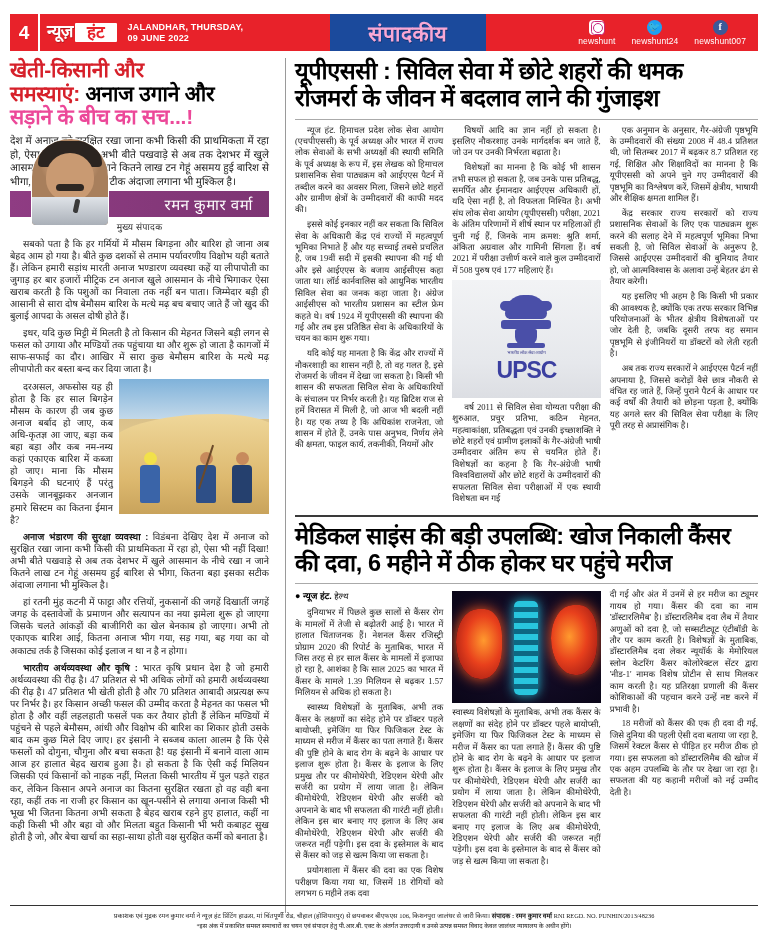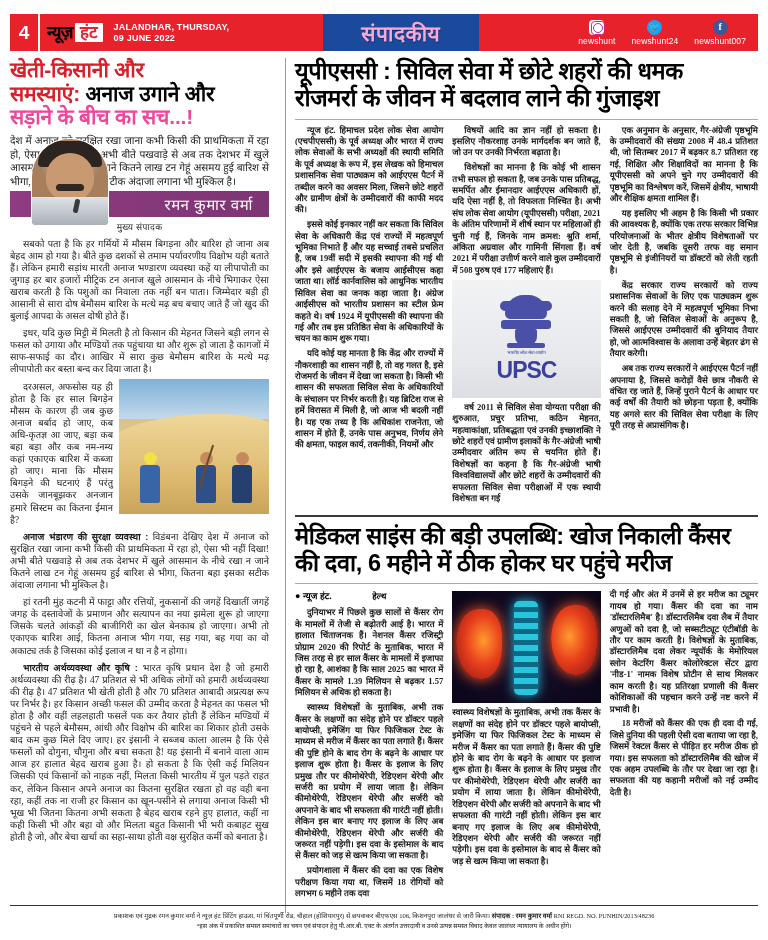--- a/index.html
+++ b/index.html
@@ -38,36 +38,36 @@
     font-size: 19px;
     border-right: 2px solid #fff;
   }
   .mh-logo {
     background: #e8222a;
     display: flex;
     align-items: center;
     padding: 0 5px 0 7px;
   }
   .mh-logo-txt {
-    color: #000000;
-    font-family: Liberation Serif, serif;
+    color: #ffffff;
+    font-family: Liberation Mono, monospace;
     font-weight: bold;
     font-size: 17px;
     letter-spacing: -0.5px;
     line-height: 1;
     text-shadow: 0.5px 0.5px 0 #b0161c;
     white-space: nowrap;
   }
   .mh-logo-box {
     background: #fff;
     color: #e8222a;
     font-family: "Liberation Sans", sans-serif;
     font-weight: bold;
     font-size: 17px;
-    padding: 1px 5px;
+    padding: 1px 12px;
     margin-left: 2px;
     line-height: 1;
     border-radius: 1px;
   }
   .mh-date {
     background: #e8222a;
     color: #fff;
     font-family: "Liberation Sans", sans-serif;
     font-weight: bold;
     font-size: 9px;
@@ -300,32 +300,31 @@
   .cols3 {
     display: flex;
     gap: 9px;
   }
   .cols3 > .c { flex: 1; min-width: 0; position: relative; }
   .bodytext {
     font-size: 8.6px;
     line-height: 11.4px;
     text-align: justify;
     color: #1d1d1d;
-    font-weight: bold;
   }
   .bodytext p { margin-bottom: 3.5px; text-indent: 12px; }
   .bodytext p.noind { text-indent: 0; }
   .byline {
     font-size: 9px;
     font-weight: bold;
     font-family: "Liberation Sans", sans-serif;
     margin-bottom: 5px;
   }
   .byline .dot { color: #000; }
-  .byline .light { font-weight: bold; font-size: 8.4px; margin-left: 38px; }
+  .byline .light { font-weight: normal; font-size: 8.4px; }
 
   
   .upsc-box {
     width: 100%;
     height: 118px;
     margin: 3px 0 4px;
     background: linear-gradient(180deg,#f2f3f5 0%, #e6e8ec 70%, #dcdee3 100%);
     display: flex;
     flex-direction: column;
     align-items: center;
@@ -515,22 +514,22 @@
               </div>
               <div class="upsc-word">UPSC</div>
             </div>
             <div class="bodytext">
               <p>वर्ष 2011 से सिविल सेवा योग्यता परीक्षा की शुरुआत, प्रचुर प्रतिभा, कठिन मेहनत, महत्वाकांक्षा, प्रतिबद्धता एवं उनकी इच्छाशक्ति ने छोटे शहरों एवं ग्रामीण इलाकों के गैर-अंग्रेजी भाषी उम्मीदवार अंतिम रूप से चयनित होते हैं। विशेषज्ञों का कहना है कि गैर-अंग्रेजी भाषी विश्वविद्यालयों और छोटे शहरों के उम्मीदवारों की सफलता सिविल सेवा परीक्षाओं में एक स्थायी विशेषता बन गई</p>
             </div>
           </div>
           <div class="c">
             <div class="bodytext">
               <p>एक अनुमान के अनुसार, गैर-अंग्रेजी पृष्ठभूमि के उम्मीदवारों की संख्या 2008 में 48.4 प्रतिशत थी, जो सितम्बर 2017 में बढ़कर 8.7 प्रतिशत रह गई, शिक्षित और शिक्षाविदों का मानना है कि यूपीएससी को अपने चुने गए उम्मीदवारों की पृष्ठभूमि का विश्लेषण करें, जिसमें क्षेत्रीय, भाषायी और शैक्षिक क्षमता शामिल हैं।</p>
+              <p>केंद्र सरकार राज्य सरकारों को राज्य प्रशासनिक सेवाओं के लिए एक पाठ्यक्रम शुरू करने की सलाह देने में महत्वपूर्ण भूमिका निभा सकती है, जो सिविल सेवाओं के अनुरूप है, जिससे आईएएस उम्मीदवारों की बुनियाद तैयार हो, जो आत्मविश्वास के अलावा उन्हें बेहतर ढंग से तैयार करेगी।</p>
               <p>यह इसलिए भी अहम है कि किसी भी प्रकार की आवश्यक है, क्योंकि एक तरफ सरकार विभिन्न परियोजनाओं के भीतर क्षेत्रीय विशेषताओं पर जोर देती है, जबकि दूसरी तरफ वह समान पृष्ठभूमि से इंजीनियरों या डॉक्टरों को लेती रहती है।</p>
-              <p>केंद्र सरकार राज्य सरकारों को राज्य प्रशासनिक सेवाओं के लिए एक पाठ्यक्रम शुरू करने की सलाह देने में महत्वपूर्ण भूमिका निभा सकती है, जो सिविल सेवाओं के अनुरूप है, जिससे आईएएस उम्मीदवारों की बुनियाद तैयार हो, जो आत्मविश्वास के अलावा उन्हें बेहतर ढंग से तैयार करेगी।</p>
               <p>अब तक राज्य सरकारों ने आईएएस पैटर्न नहीं अपनाया है, जिससे करोड़ों वैसे छात्र नौकरी से वंचित रह जाते हैं, जिन्हें पुराने पैटर्न के आधार पर कई वर्षों की तैयारी को छोड़ना पड़ता है, क्योंकि यह अगले स्तर की सिविल सेवा परीक्षा के लिए पूरी तरह से अप्रासंगिक है।</p>
             </div>
           </div>
         </div>
       </div>
 
       <hr class="hr-thick">
 
       <div>
         <div class="main-head">मेडिकल साइंस की बड़ी उपलब्धि: खोज निकाली कैंसर</div>

